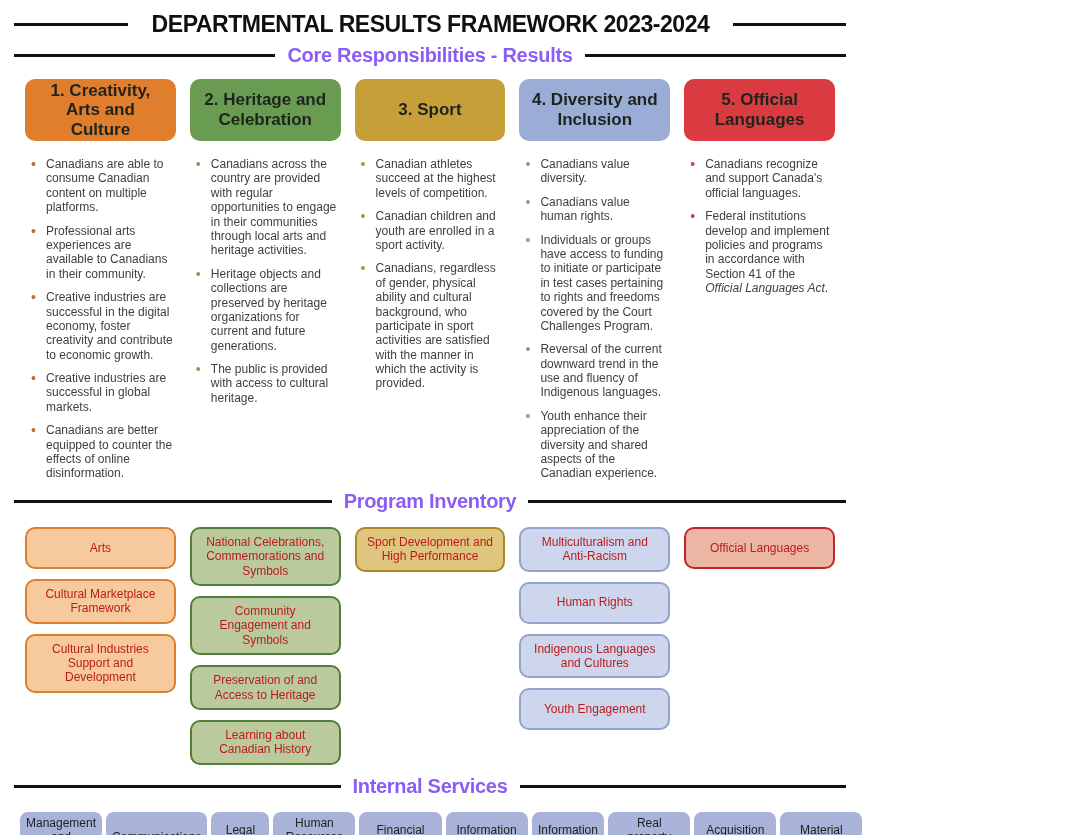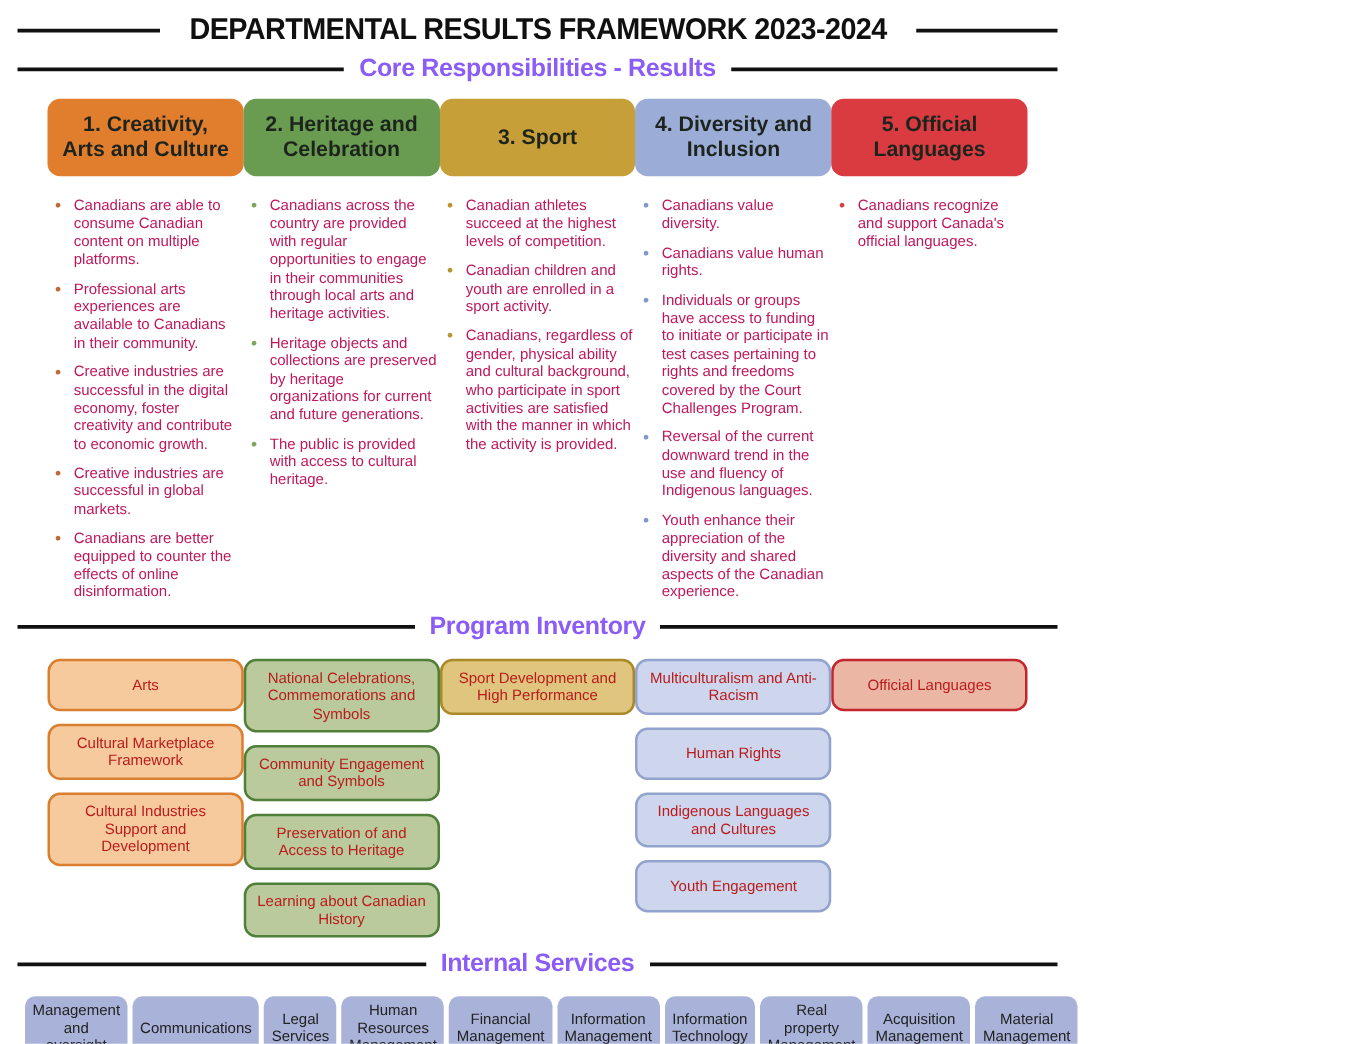--- a/index.html
+++ b/index.html
@@ -10,35 +10,35 @@
   
   .rule-title { display:flex; align-items:center; gap:12px; padding:0 14px; }
   .rule-title .rule { flex:1; height:3px; background:#111; }
   .main-title { font-size:24px; font-weight:bold; letter-spacing:-0.5px;
     transform:scaleX(0.96); white-space:nowrap; color:#101010; }
   .sub-title { font-size:20px; font-weight:bold; letter-spacing:-0.3px;
     white-space:nowrap; color:#8b5cf6; }
   .mt8 { margin-top:6px; }
 
   
-  .cols { display:grid; grid-template-columns:repeat(5,1fr); 
-    padding:0 38px; margin-top:12px; }
+  .cols { display:grid; grid-template-columns:repeat(5,1fr); gap:14px;
+    padding:0 25px; margin-top:12px; }
 
   .col-header { border-radius:10px; height:62px; display:flex; align-items:center;
     justify-content:center; text-align:center; font-weight:bold; font-size:17px;
     color:#1d241d; line-height:1.15; padding:4px 10px; }
   .c0 .col-header { background:var(--c0-header); }
   .c1 .col-header { background:var(--c1-header); }
   .c2 .col-header { background:var(--c2-header); }
   .c3 .col-header { background:var(--c3-header); }
   .c4 .col-header { background:var(--c4-header); }
 
   ul.results { list-style:none; margin-top:16px; padding:0 2px 0 6px; }
   ul.results li { position:relative; padding-left:15px; margin-bottom:9px;
-    font-size:12px; line-height:1.2; color:#be185d; }
+    font-size:12px; line-height:1.2; color:#404040; }
   ul.results li::before { content:"\2022"; position:absolute; left:0; top:-1px;
     font-size:14px; }
   .c0 ul.results li::before { color:var(--c0-bullet); }
   .c1 ul.results li::before { color:var(--c1-bullet); }
   .c2 ul.results li::before { color:var(--c2-bullet); }
   .c3 ul.results li::before { color:var(--c3-bullet); }
   .c4 ul.results li::before { color:var(--c4-bullet); }
   .italic { font-style:italic; }
 
   .results-zone { min-height:352px; }
@@ -121,20 +121,21 @@
         <li>Individuals or groups have access to funding to initiate or participate in test cases pertaining to rights and freedoms covered by the Court Challenges Program.</li>
         <li>Reversal of the current downward trend in the use and fluency of Indigenous languages.</li>
         <li>Youth enhance their appreciation of the diversity and shared aspects of the Canadian experience.</li>
       </ul>
     </div>
 
     <div class="c4">
       <div class="col-header">5. Official Languages</div>
       <ul class="results">
         <li>Canadians recognize and support Canada's official languages.</li>
+        <li><span>Federal institutions develop and implement policies and programs in accordance with Section 41 of the </span><span class="italic">Official Languages Act</span><span>.</span></li>
       </ul>
     </div>
 
   </div>
 
   <div class="rule-title">
     <div class="rule"></div>
     <div class="sub-title">Program Inventory</div>
     <div class="rule"></div>
   </div>

